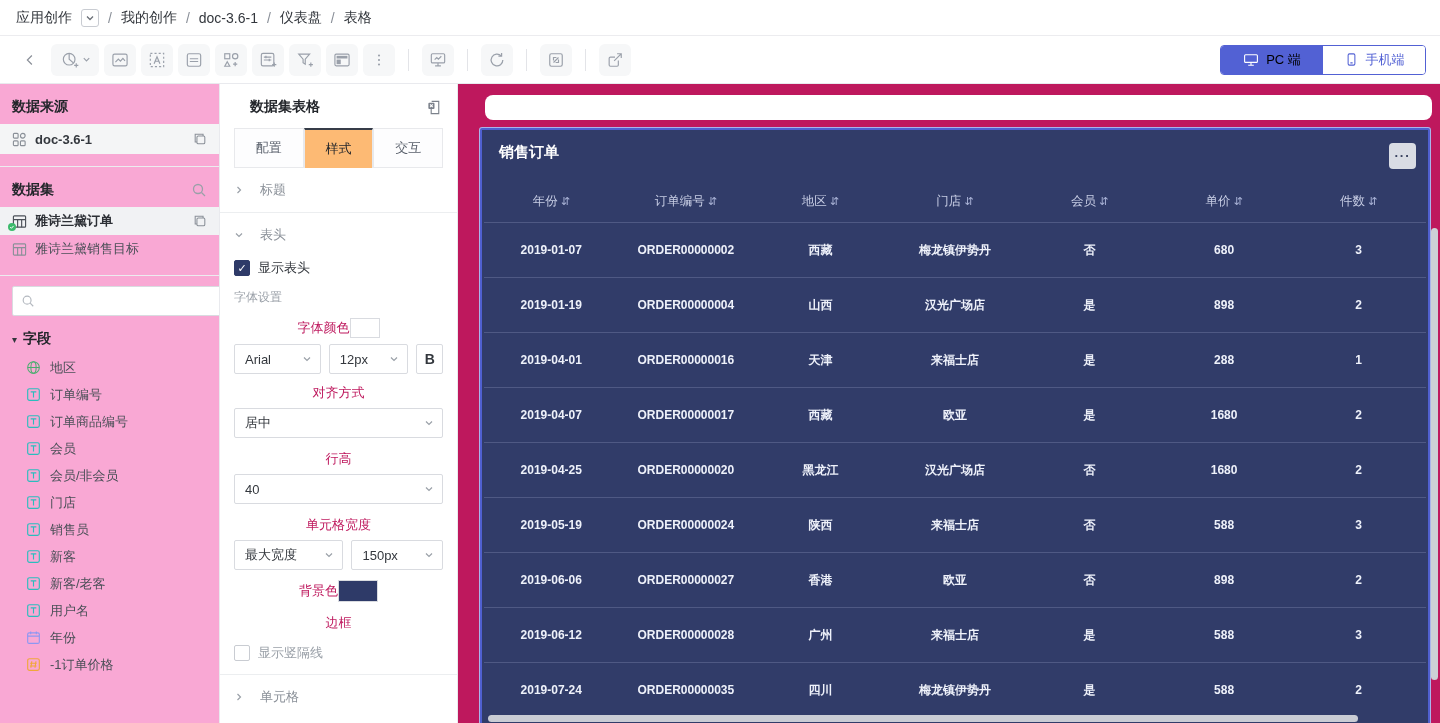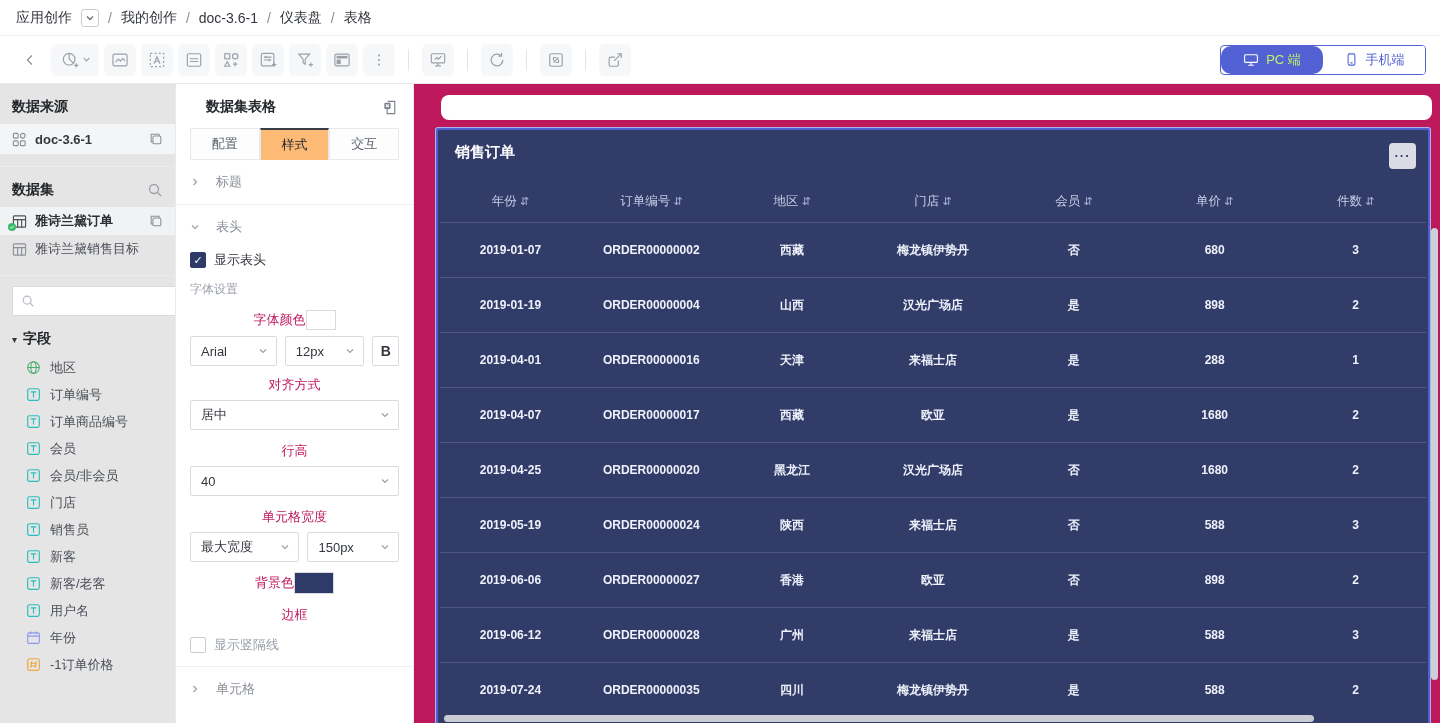--- a/index.html
+++ b/index.html
@@ -21,28 +21,28 @@
     border-bottom:1px solid #e9eaee; gap:5px; }
   .tool { width:32px; height:32px; border-radius:6px; background:#f6f7f8;
     display:flex; align-items:center; justify-content:center; cursor:pointer; }
   .tool.no-bg { background:transparent; }
   .tool-wide { width:48px; gap:2px; }
   .tb-sep { width:1px; height:22px; background:#e3e4e8; margin:0 8px; }
   .toggle-group { margin-left:auto; display:flex; height:30px; border-radius:4px; overflow:hidden;
     border:1px solid #5261d4; }
   .seg { min-width:102px; padding:0 16px; display:flex; align-items:center; justify-content:center;
     gap:7px; font-size:13px; cursor:pointer; }
-  .seg.active { background:#5261d4; color:#bef264;border-radius:10px; }
+  .seg.active { background:#5261d4; color:#000000; }
   .seg.inactive { background:#fff; color:#5261d4; }
 
   
   .workspace { display:flex; height:639px; }
 
   
-  .left-panel { width:176px; border-right:1px solid #e9eaee; background:#e5e5e5; overflow:hidden; }
+  .left-panel { width:220px; border-right:1px solid #e9eaee; background:#f9a8d4; overflow:hidden; }
   .lp-h1 { font-size:14px; font-weight:bold; color:#23262b; padding:14px 12px 8px; }
   .lp-h1.row { display:flex; align-items:center; justify-content:space-between; }
   .src-item { height:30px; display:flex; align-items:center; gap:8px; padding:0 12px;
     background:#f4f5f6; font-size:13px; font-weight:bold; color:#33373d; cursor:pointer; }
   .src-item .spacer, .ds-item .spacer { flex:1; }
   .lp-div { border-top:1px solid #ececef; margin:12px 0 0; }
   .ds-item { height:28px; display:flex; align-items:center; gap:8px; padding:0 12px;
     font-size:13px; color:#4a4f57; cursor:pointer; }
   .ds-item.selected { background:#f1f2f4; font-weight:bold; color:#2c2f35; }
   .search-row { display:flex; align-items:center; gap:10px; padding:10px 12px 0; }
@@ -56,21 +56,21 @@
   .field-item { height:27px; display:flex; align-items:center; gap:9px; padding:0 12px 0 26px;
     font-size:13px; color:#4a4f57; cursor:pointer; }
 
   
   .style-panel { width:238px; border-right:1px solid #e9eaee; background:#fff;
     padding:0 14px; overflow:hidden; }
   .sp-title-row { display:flex; align-items:center; justify-content:space-between;
     padding:14px 0 0; }
   .sp-title { font-size:14px; font-weight:bold; color:#23262b;margin-left:16px; }
   .tabs { display:flex; margin-top:12px; }
-  .tab { flex:1; height:32px; display:flex; align-items:center; justify-content:center;
+  .tab { flex:1; height:40px; display:flex; align-items:center; justify-content:center;
     font-size:13px; color:#5a616c; background:#fdfdfe; border:1px solid #e8e9ec; cursor:pointer; }
   .tab.active { background:#fdba74; color:#23262b; border-top:2px solid #363c48; border-bottom:none; }
   .sec-row { display:flex; align-items:center; gap:16px; padding:13px 0; font-size:13px;
     color:#8a9098; cursor:pointer; }
   .sp-div { border-top:1px solid #eceef0; margin:0 -14px; }
   .chk-row { display:flex; align-items:center; gap:8px; padding:2px 0 8px; font-size:13px;
     color:#33373d; cursor:pointer; }
   .chk { width:16px; height:16px; border-radius:2px; border:1px solid #c9ccd2; background:#fff;
     display:flex; align-items:center; justify-content:center; }
   .chk.checked { background:#2e3a68; border-color:#2e3a68; color:#fff; font-size:11px; }

